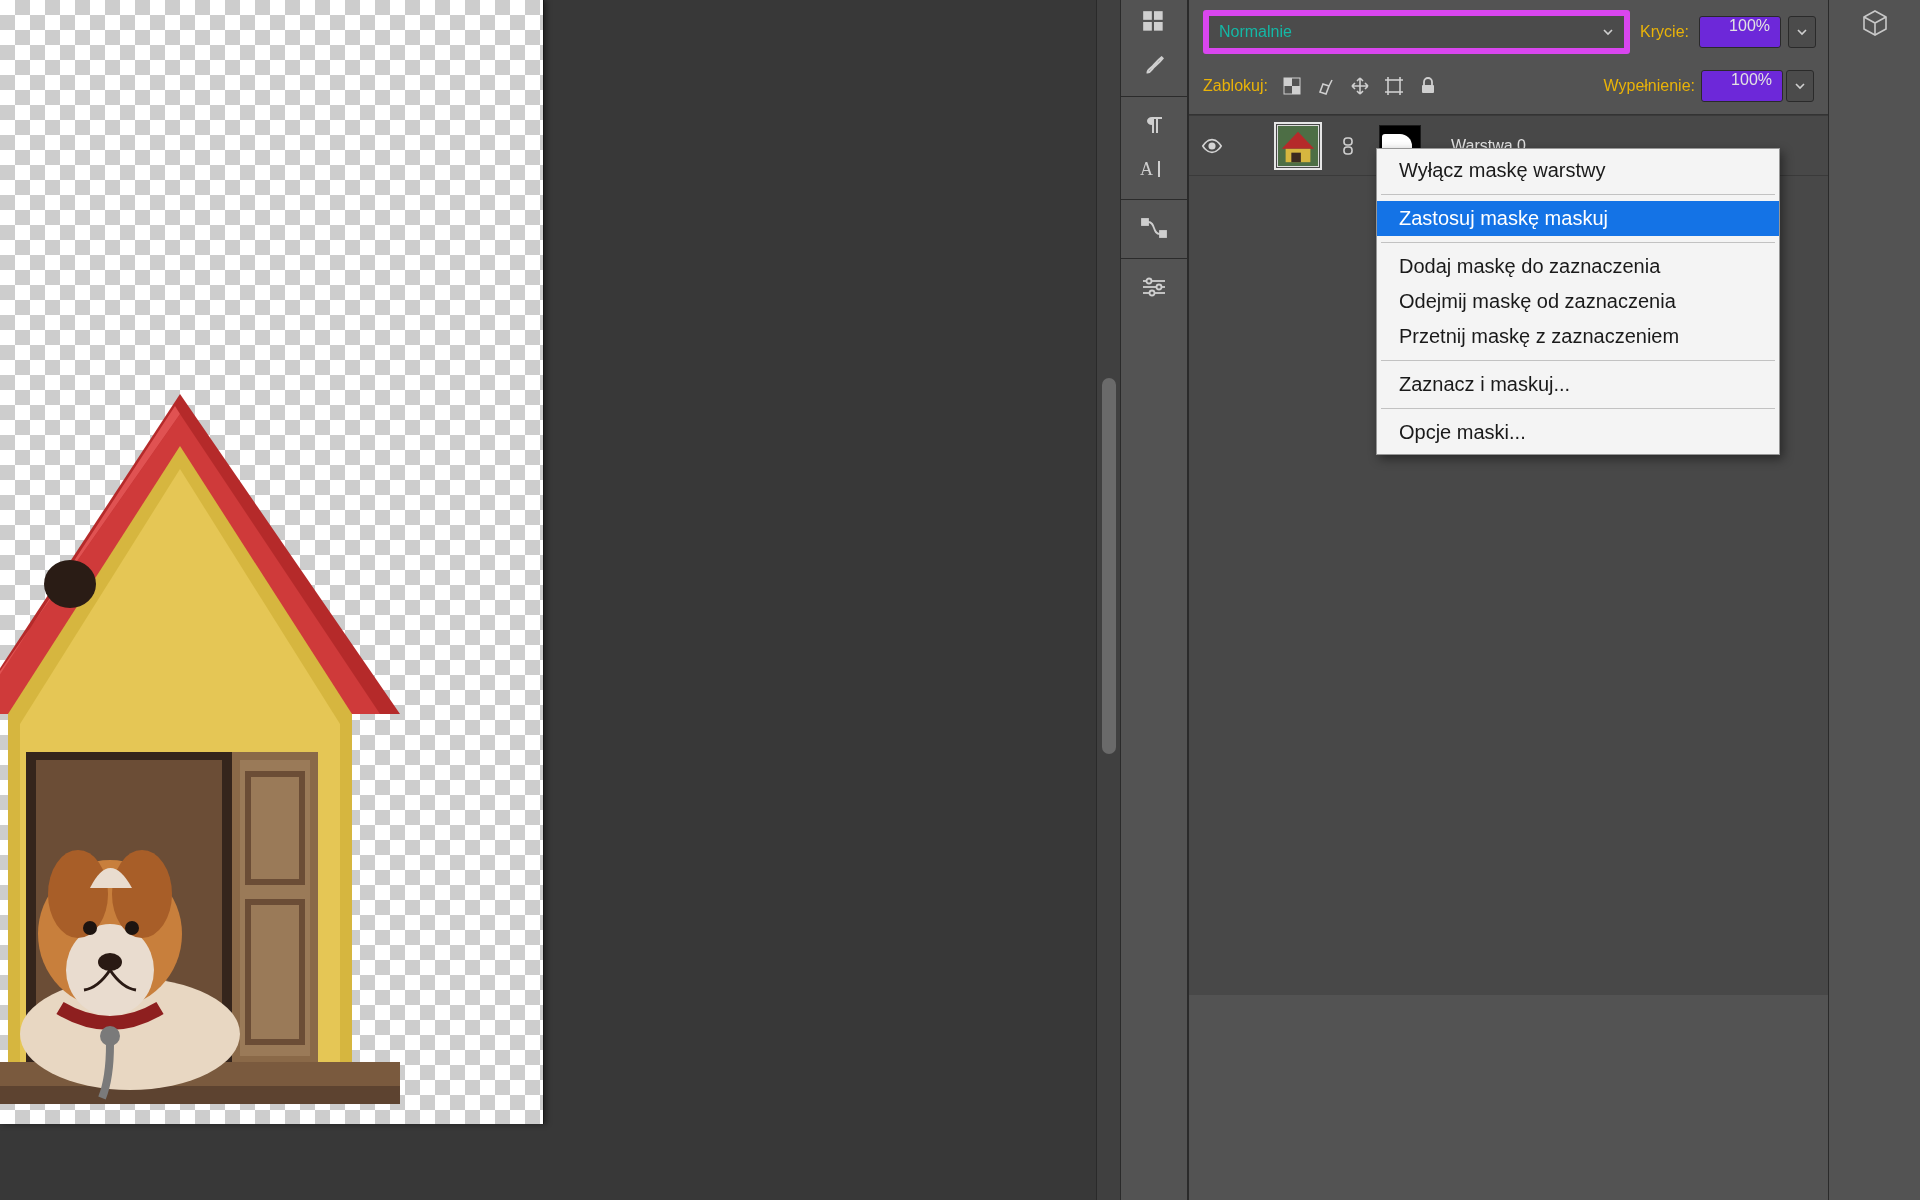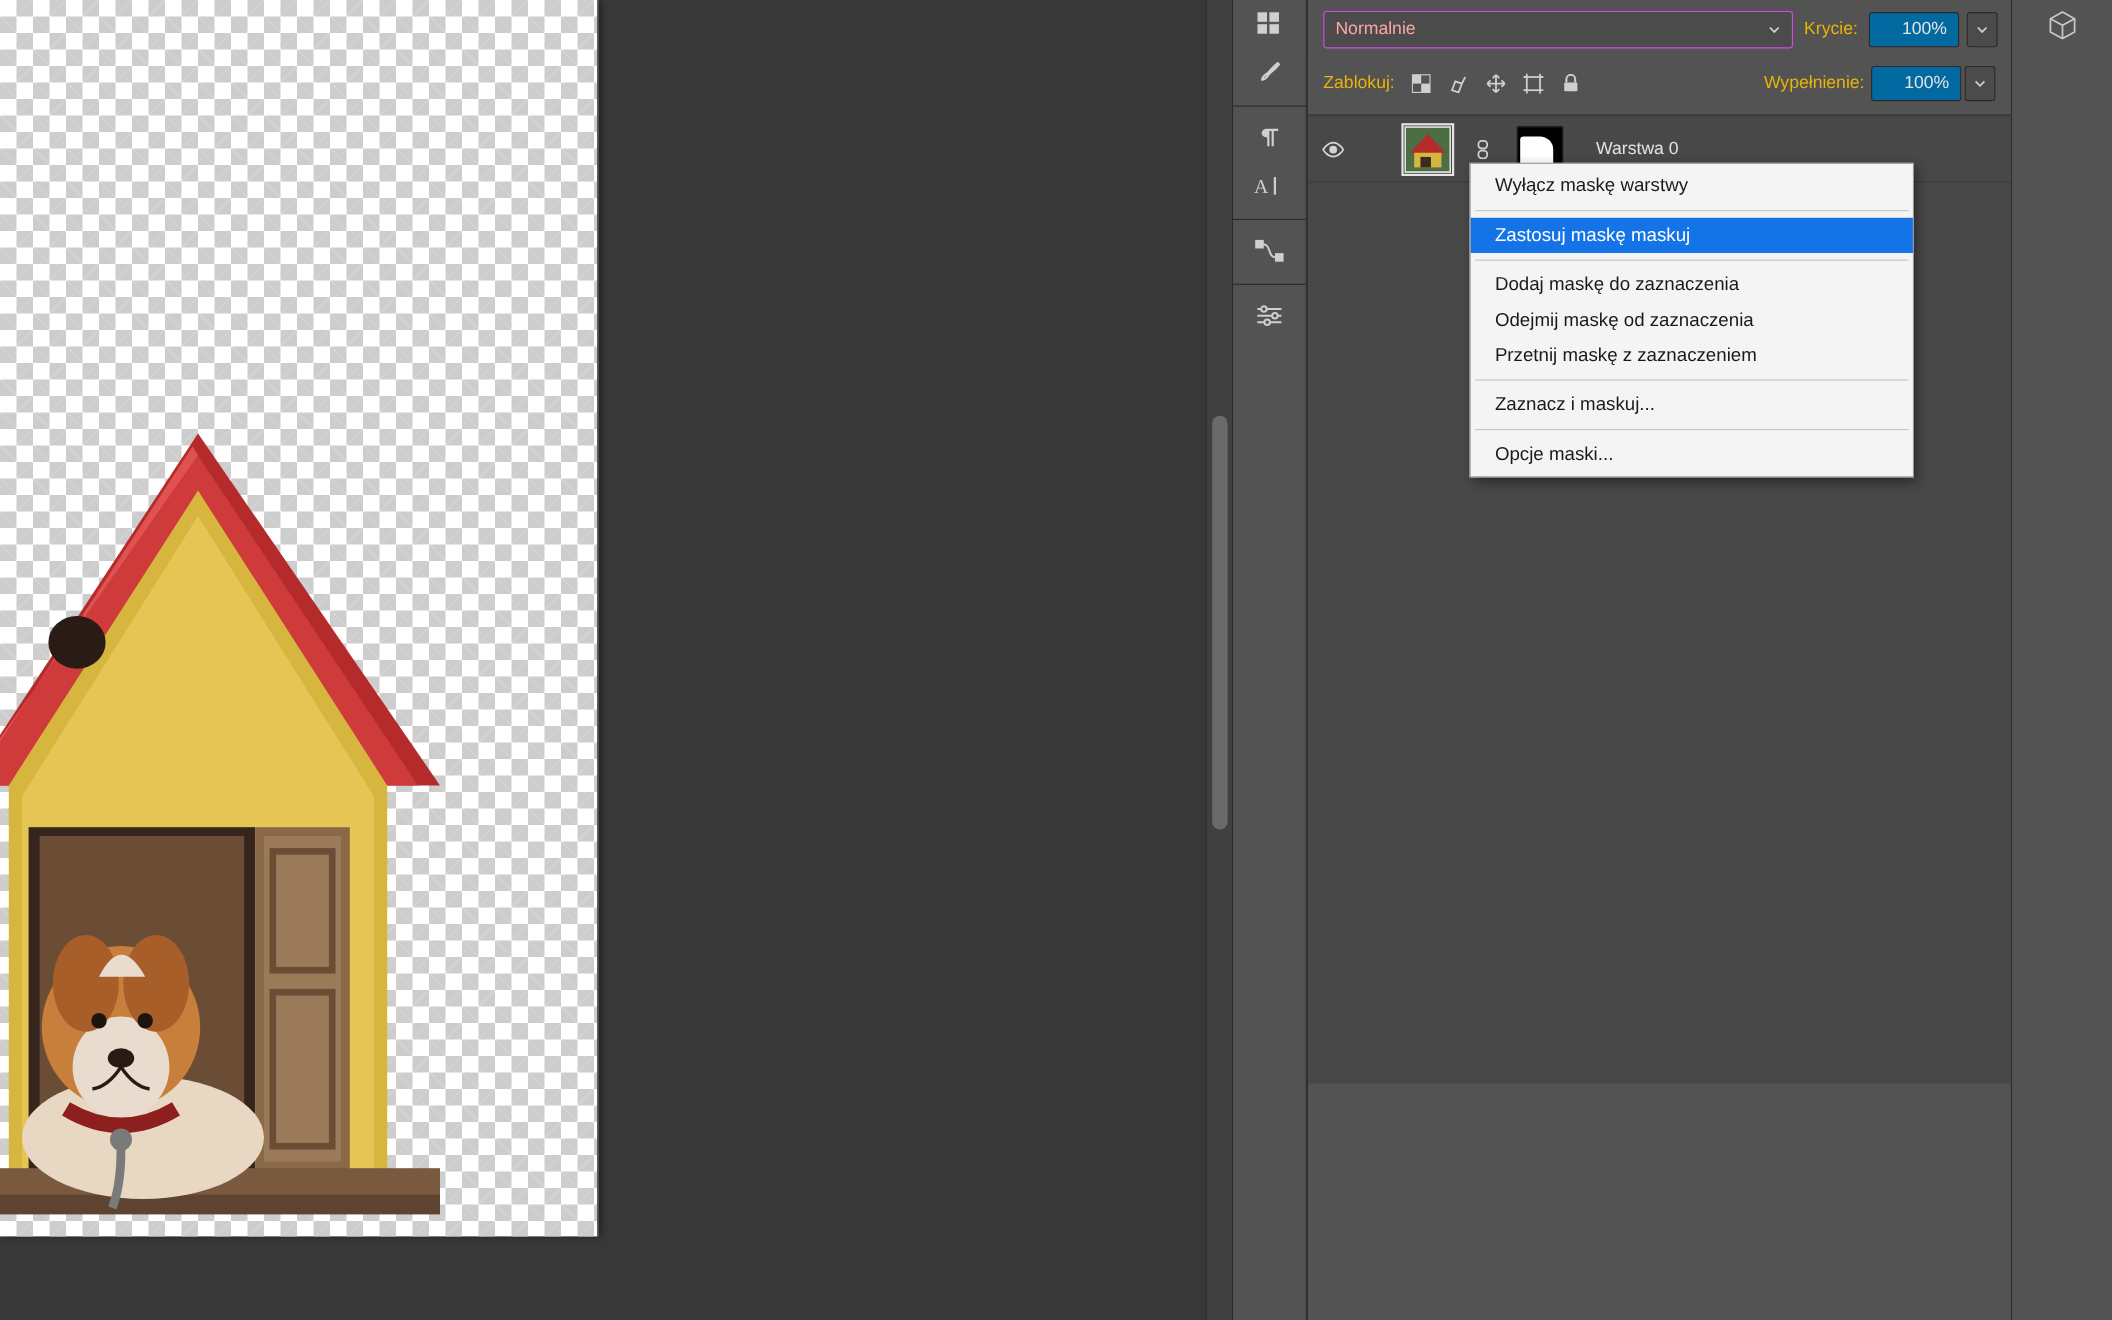--- a/index.html
+++ b/index.html
@@ -88,26 +88,26 @@
     padding-top:8px;display:flex;justify-content:center;align-items:flex-start;
   }
   .cube-icon{color:#c8c8c8;}
 
   
   .blend-row{
     display:flex;align-items:center;gap:10px;padding:10px 12px 10px 14px;
   }
   .select{
     flex:1;display:flex;align-items:center;justify-content:space-between;
-    background:#4b4b4b;border:1px solid #d946ef;height:32px;border-radius:3px;
-    padding:16px 10px;color:#fca5a5;font-size:16px;
+    background:#4b4b4b;border:6px solid #d946ef;height:32px;border-radius:3px;
+    padding:16px 10px;color:#14b8a6;font-size:16px;
   }
   .label{color:#eab308;font-size:16px;}
   .num-input{
-    display:flex;align-items:center;background:#0369a1;border:1px solid #2a2a2a;
+    display:flex;align-items:flex-start;background:#6d28d9;border:1px solid #2a2a2a;
     height:32px;border-radius:3px;padding:0 10px;color:#e2e2e2;font-size:16px;
     min-width:82px;justify-content:flex-end;
   }
   .drop-caret{
     width:28px;height:32px;display:flex;align-items:center;justify-content:center;
     background:#4b4b4b;border:1px solid #2a2a2a;border-radius:3px;margin-left:-3px;
   }
 
   
   .lock-row{
@@ -136,24 +136,24 @@
   .layer-thumb.selected{outline:2px solid #e6e6e6;outline-offset:1px;}
   .mask-thumb{
     width:42px;height:42px;border:1px solid #1a1a1a;background:#000;position:relative;
   }
   .mask-thumb .shape{position:absolute;left:2px;bottom:2px;width:30px;height:30px;background:#fff;border-radius:3px 12px 3px 3px;}
   .link-ico{width:16px;color:#cfcfcf;}
   .layer-name{color:#e2e2e2;font-size:16px;margin-left:8px;white-space:nowrap;}
 
   
   .ctx-menu{
-    position:absolute;left:1336px;top:148px;width:404px;
+    position:absolute;left:1376px;top:148px;width:404px;
     background:var(--menu-bg);color:var(--menu-text);
     border:1px solid #979797;box-shadow:3px 4px 10px rgba(0,0,0,.45);
-    font-size:17px;padding:4px 0;z-index:50;
+    font-size:20px;padding:4px 0;z-index:50;
   }
   .ctx-item{padding:6px 22px;white-space:nowrap;}
   .ctx-item.hl{background:var(--blue);color:#fff;}
   .ctx-sep{height:1px;background:var(--menu-sep);margin:6px 4px;}
 
   svg{display:block;}
 </style>
 </head>
 <body>
 

